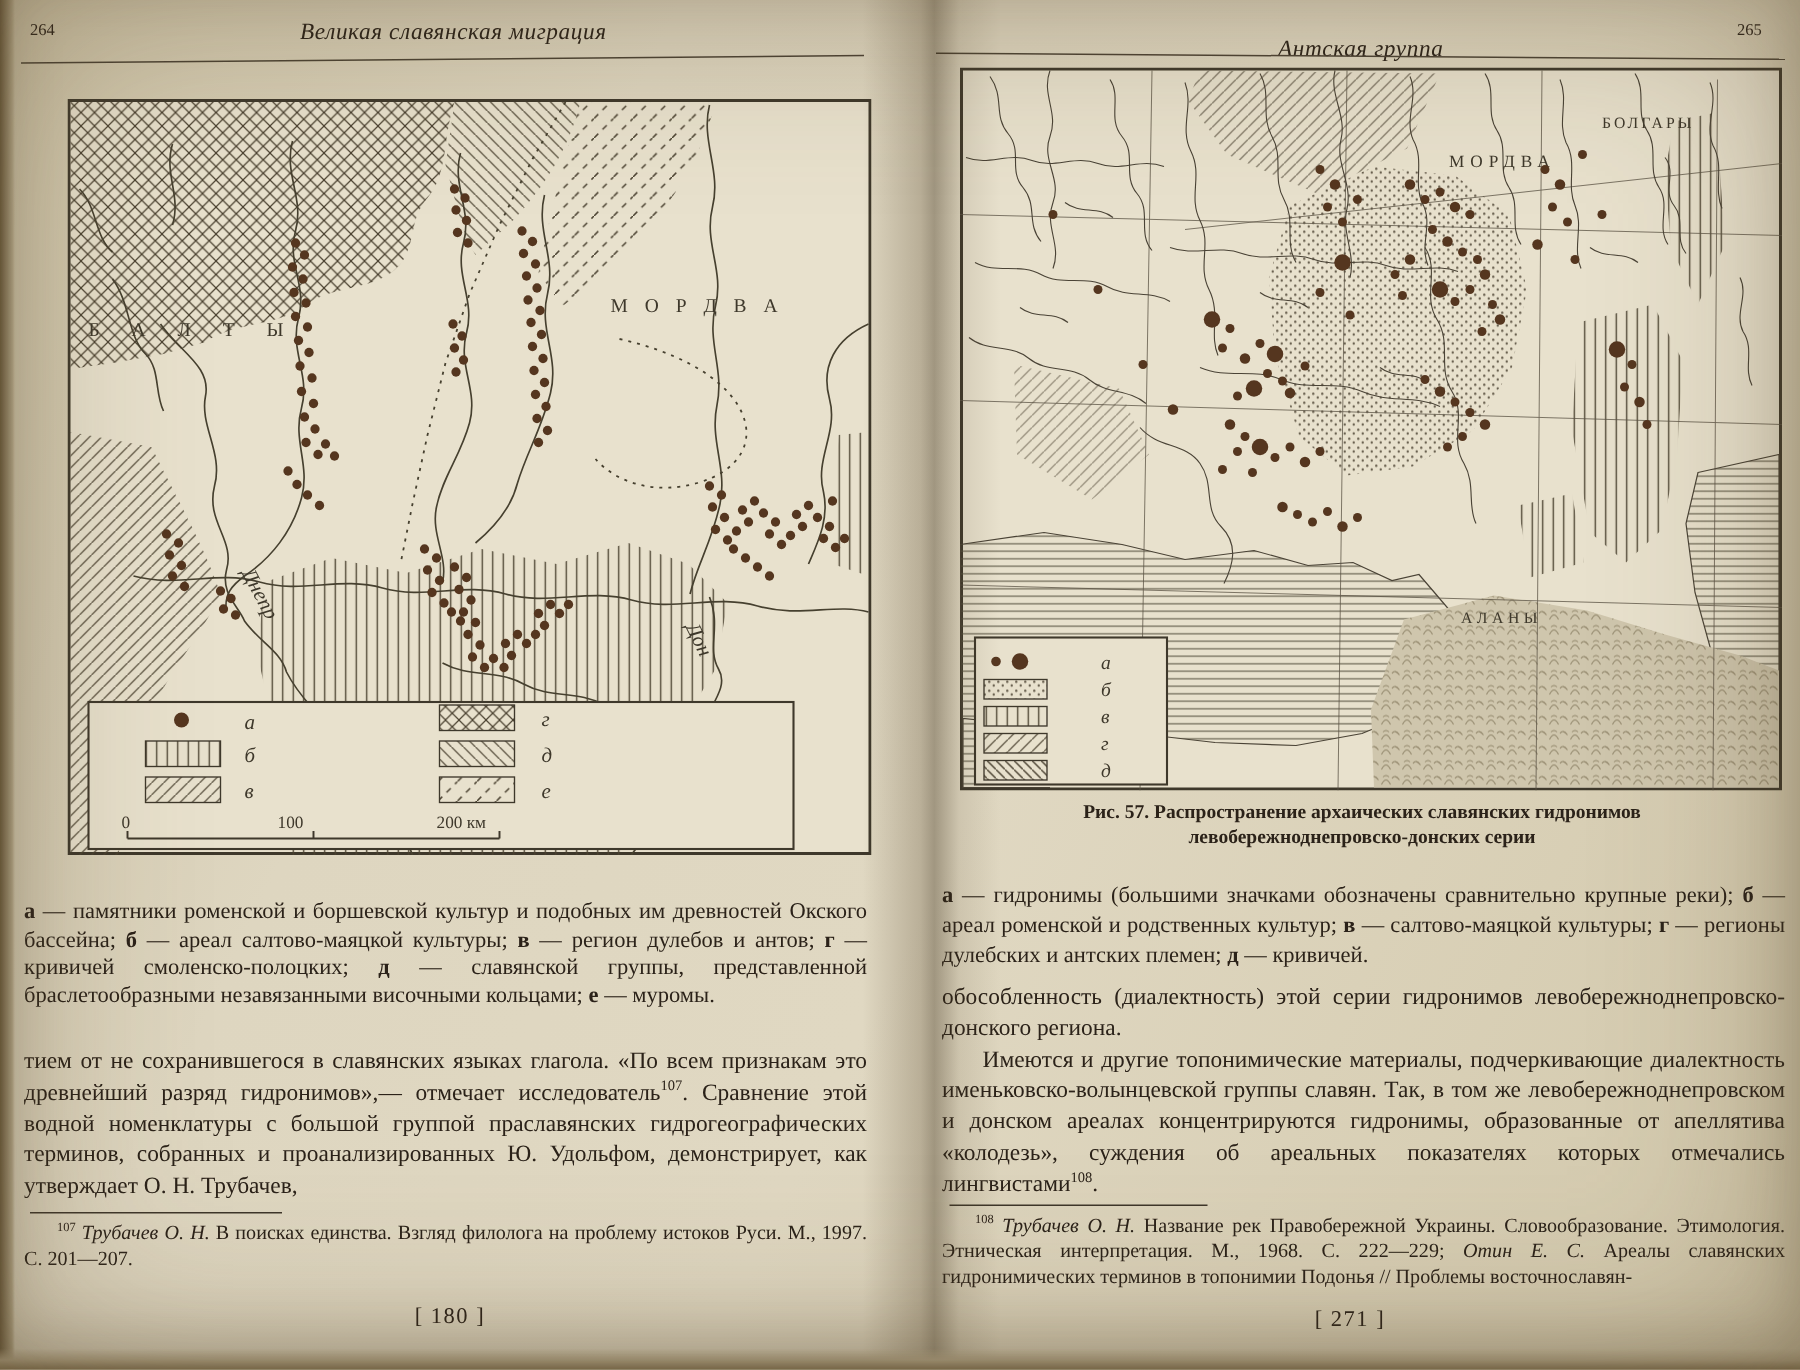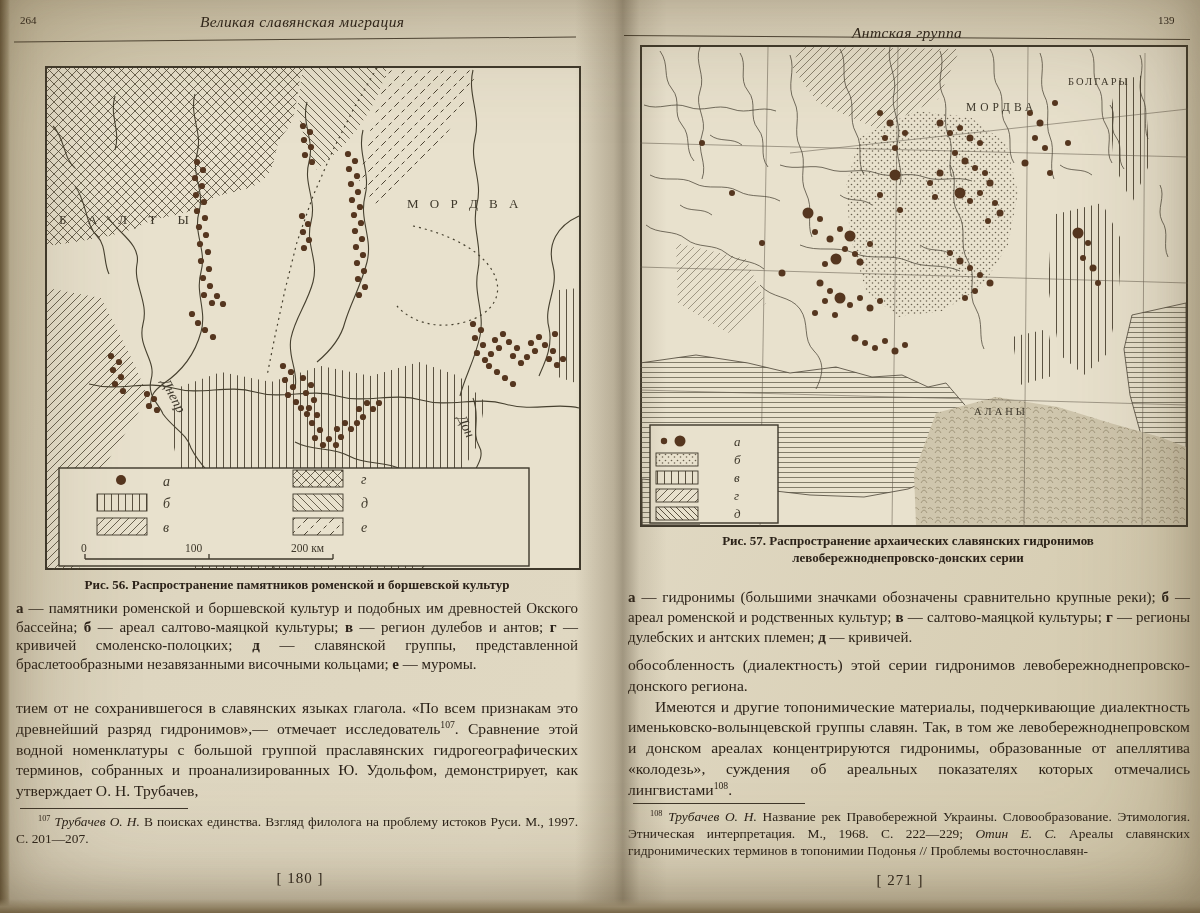--- a/index.html
+++ b/index.html
@@ -239,33 +239,32 @@
             <circle cx="312" cy="357" r="3.1" fill="#55361f"></circle>
             <circle cx="318" cy="351" r="3.1" fill="#55361f"></circle>
             <circle cx="314" cy="343" r="3.1" fill="#55361f"></circle>
             <circle cx="322" cy="337" r="3.1" fill="#55361f"></circle>
             <circle cx="328" cy="343" r="3.1" fill="#55361f"></circle>
             <circle cx="334" cy="337" r="3.1" fill="#55361f"></circle>
           </g>
       </svg>
     </div>
 
-    <div class="caption" style="left:16px;top:577px;width:562px;">Рис. 56. Распространение памятников роменской и боршевской культур</div>
     <div class="legpara" style="left:16px;top:599px;width:562px;"><span style="font-weight: bold;">а</span> — памятники роменской и боршевской культур и подобных им древностей Окского бассейна; <span style="font-weight: bold;">б</span> — ареал салтово-маяцкой культуры; <span style="font-weight: bold;">в</span> — регион дулебов и антов; <span style="font-weight: bold;">г</span> — кривичей смоленско-полоцких; <span style="font-weight: bold;">д</span> — славянской группы, представленной браслетообразными незавязанными височными кольцами; <span style="font-weight: bold;">е</span> — муромы.</div>
     <div class="bodypara" style="left:16px;top:698px;width:562px;">тием от не сохранившегося в славянских языках глагола. «По всем признакам это древнейший разряд гидронимов»,— отмечает исследователь<sup>107</sup>. Сравнение этой водной номенклатуры с большой группой праславянских гидрогеографических терминов, собранных и проанализированных Ю. Удольфом, демонстрирует, как утверждает О. Н. Трубачев,</div>
     <div class="fnrule" style="left:20px;top:808px;width:168px;"></div>
     <div class="footnote" style="left:16px;top:813px;width:562px;">
       <span class="fnind"></span><span><sup>107</sup> <span style="font-style: italic;">Трубачев О. Н.</span> В поисках единства. Взгляд филолога на проблему истоков Руси. М., 1997. С. 201—207.</span>
     </div>
     <div class="folio-bottom" style="top:870px;">[ 180 ]</div>
   </div>
 
   <div class="page pageR">
     <div class="runhead" style="left:252px;top:24px;">Антская группа</div>
-    <div class="folio-top" style="left:558px;top:14px;">139</div>
+    <div class="folio-top" style="left:558px;top:14px;">265</div>
     <div class="headrule" style="left:24px;top:37px;width:566px;transform:rotate(.4deg);"></div>
 
     <div class="mapwrap" style="left:40px;top:45px;">
       <svg width="548" height="482" viewBox="0 0 548 482">
         <defs>
           <pattern id="Rst" width="6" height="6" patternUnits="userSpaceOnUse">
             <circle cx="1.5" cy="1.5" r=".8" fill="#6a6150"></circle>
               <circle cx="4.5" cy="4" r=".8" fill="#6a6150"></circle>
             </pattern>
           <pattern id="Rv" width="7" height="7" patternUnits="userSpaceOnUse">

